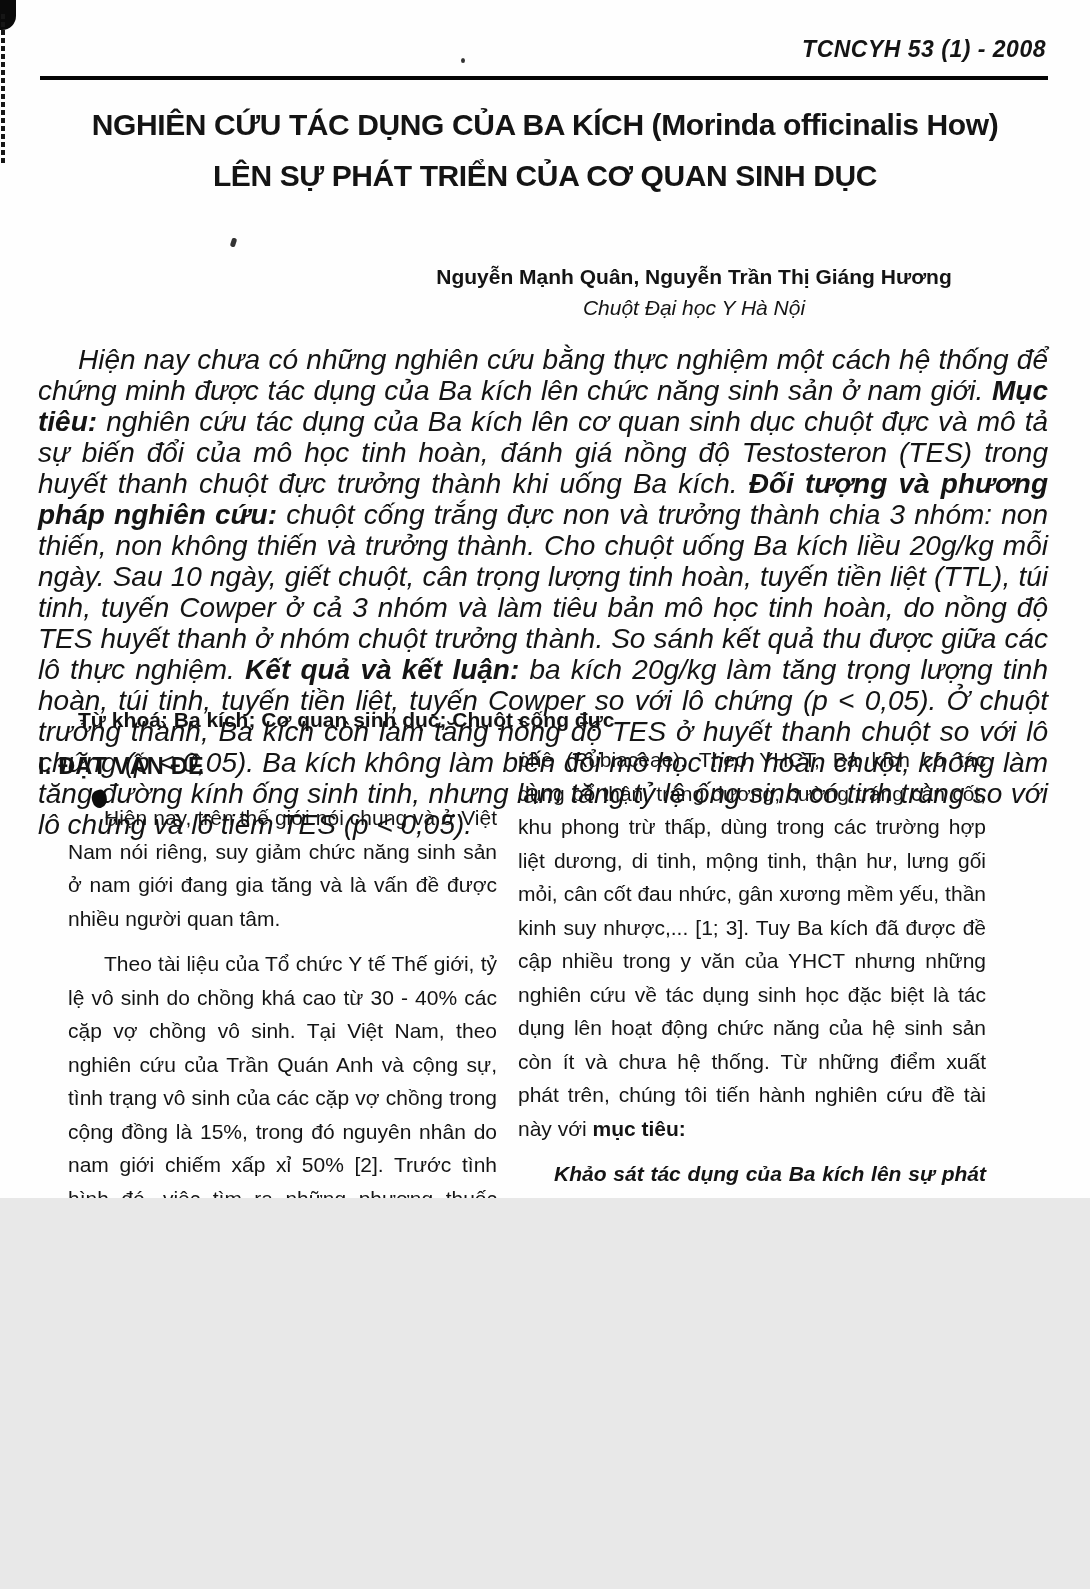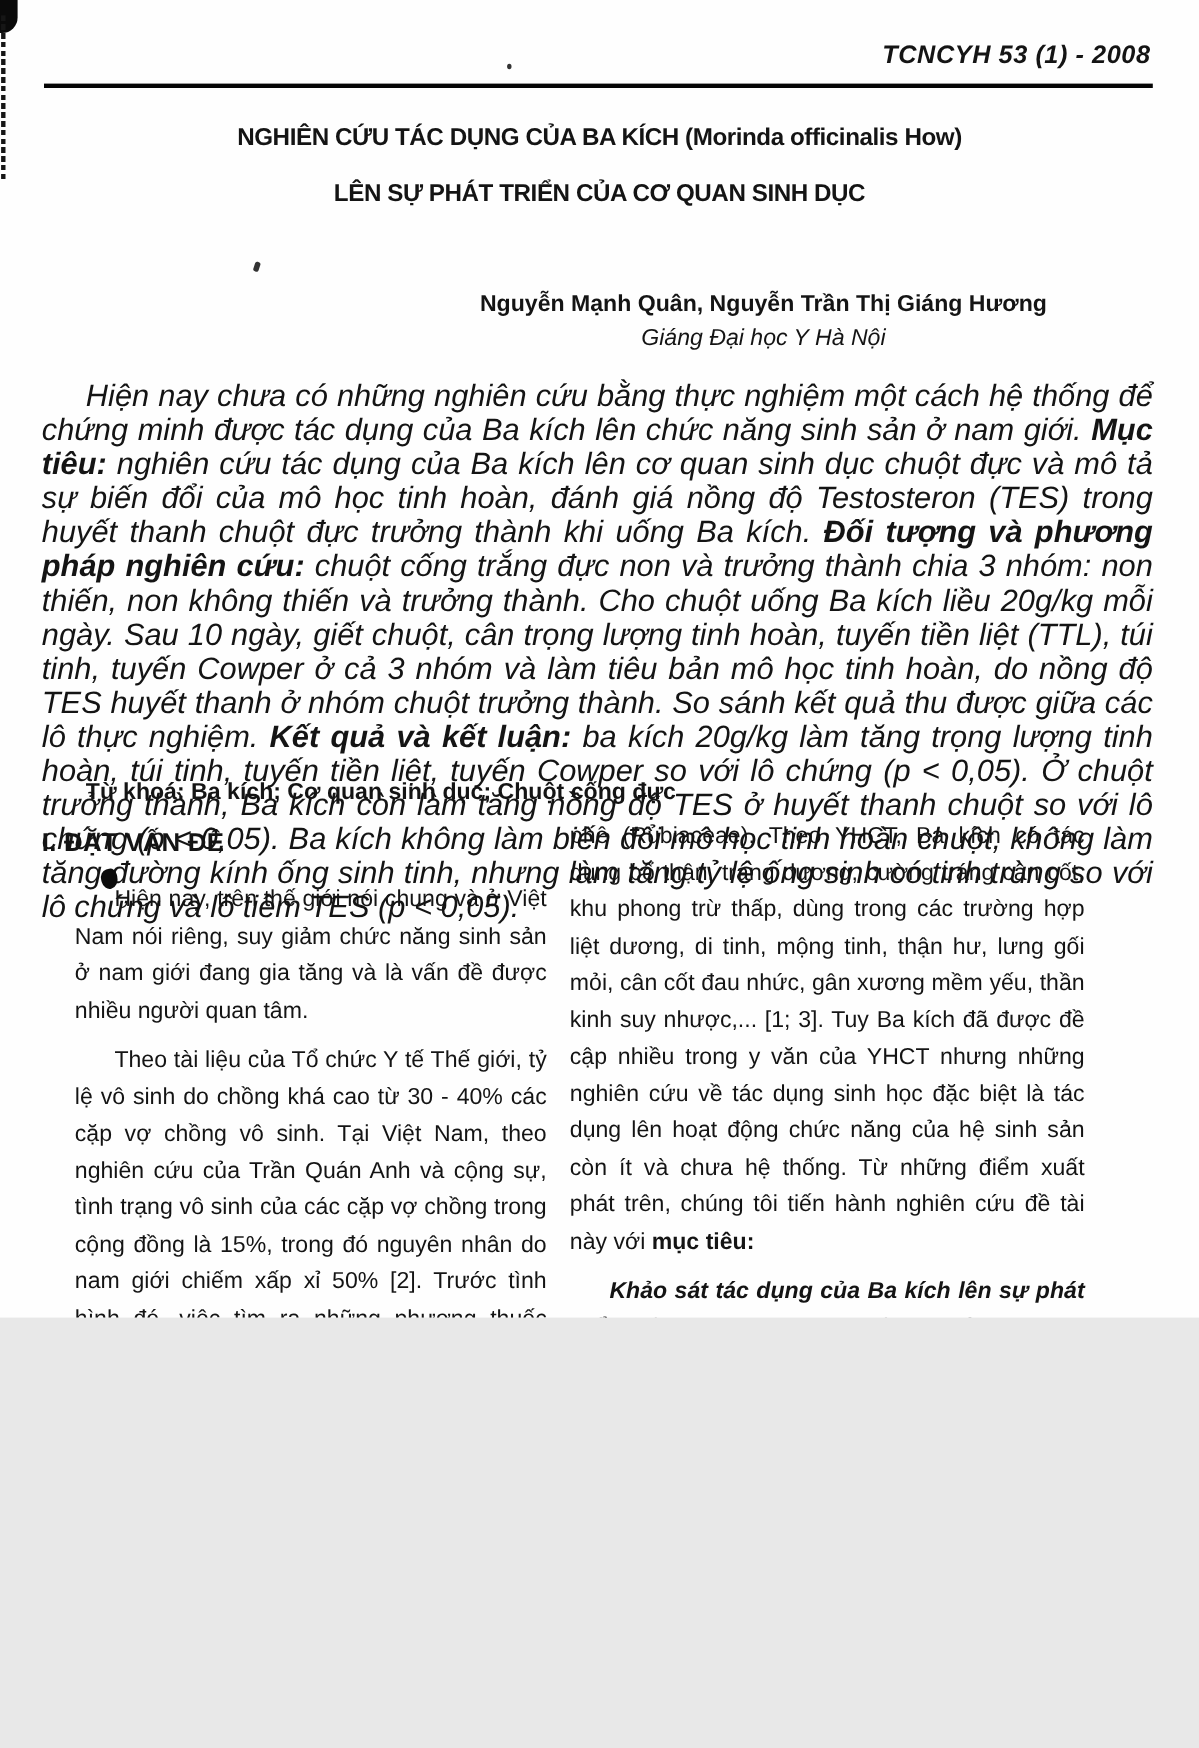--- a/index.html
+++ b/index.html
@@ -43,21 +43,21 @@
   }
   .rule {
     position: absolute; left: 40px; right: 42px; top: 76px;
     height: 4px; background: #050505;
   }
 
   .title-block {
     position: absolute; top: 99px; left: 28px; right: 28px;
     text-align: center;
     font-weight: 700;
-    font-size: 22px;
+    font-size: 30px;
     line-height: 51px;
     letter-spacing: -0.4px;
   }
 
   .byline {
     position: absolute; top: 262px; left: 340px; right: 42px;
     text-align: center;
   }
   .authors { font-weight: 700; font-size: 21px; line-height: 30px; }
   .affiliation { font-style: italic; font-size: 21px; line-height: 32px; }
@@ -125,21 +125,21 @@
   <div class="journal-header">TCNCYH  53 (1) - 2008</div>
   <div class="rule"></div>
 
   <div class="title-block">
     <div>NGHIÊN CỨU TÁC DỤNG CỦA BA KÍCH (Morinda officinalis How)</div>
     <div>LÊN SỰ PHÁT TRIỂN CỦA CƠ QUAN SINH DỤC</div>
   </div>
 
   <div class="byline">
     <div class="authors">Nguyễn Mạnh Quân, Nguyễn Trần Thị Giáng Hương</div>
-    <div class="affiliation">Giáng Đại học Y Hà Nội</div>
+    <div class="affiliation">Chuột Đại học Y Hà Nội</div>
   </div>
 
   <div class="abstract"><span>Hiện nay chưa có những nghiên cứu bằng thực nghiệm một cách hệ thống để chứng minh được tác dụng của Ba kích lên chức năng sinh sản ở nam giới. </span><span class="rich-b">Mục tiêu:</span><span> nghiên cứu tác dụng của Ba kích lên cơ quan sinh dục chuột đực và mô tả sự biến đổi của mô học tinh hoàn, đánh giá nồng độ Testosteron (TES) trong huyết thanh chuột đực trưởng thành khi uống Ba kích. </span><span class="rich-b">Đối tượng và phương pháp nghiên cứu:</span><span> chuột cống trắng đực non và trưởng thành chia 3 nhóm: non thiến, non không thiến và trưởng thành. Cho chuột uống Ba kích liều 20g/kg mỗi ngày. Sau 10 ngày, giết chuột, cân trọng lượng tinh hoàn, tuyến tiền liệt (TTL), túi tinh, tuyến Cowper ở cả 3 nhóm và làm tiêu bản mô học tinh hoàn, do nồng độ TES huyết thanh ở nhóm chuột trưởng thành. So sánh kết quả thu được giữa các lô thực nghiệm. </span><span class="rich-b">Kết quả và kết luận:</span><span> ba kích 20g/kg làm tăng trọng lượng tinh hoàn, túi tinh, tuyến tiền liệt, tuyến Cowper so với lô chứng (p &lt; 0,05). Ở chuột trưởng thành, Ba kích còn làm tăng nồng độ TES ở huyết thanh chuột so với lô chứng (p &lt; 0,05). Ba kích không làm biến đổi mô học tinh hoàn chuột, không làm tăng đường kính ống sinh tinh, nhưng làm tăng tỷ lệ ống sinh có tinh trùng so với lô chứng và lô tiêm TES (p &lt; 0,05).</span></div>
 
   <div class="keywords">Từ khoá: Ba kích; Cơ quan sinh dục; Chuột cống đực</div>
 
   <div class="columns">
 
     <div class="col">
       <div class="sec-heading">I. ĐẶT VẤN ĐỀ</div>

